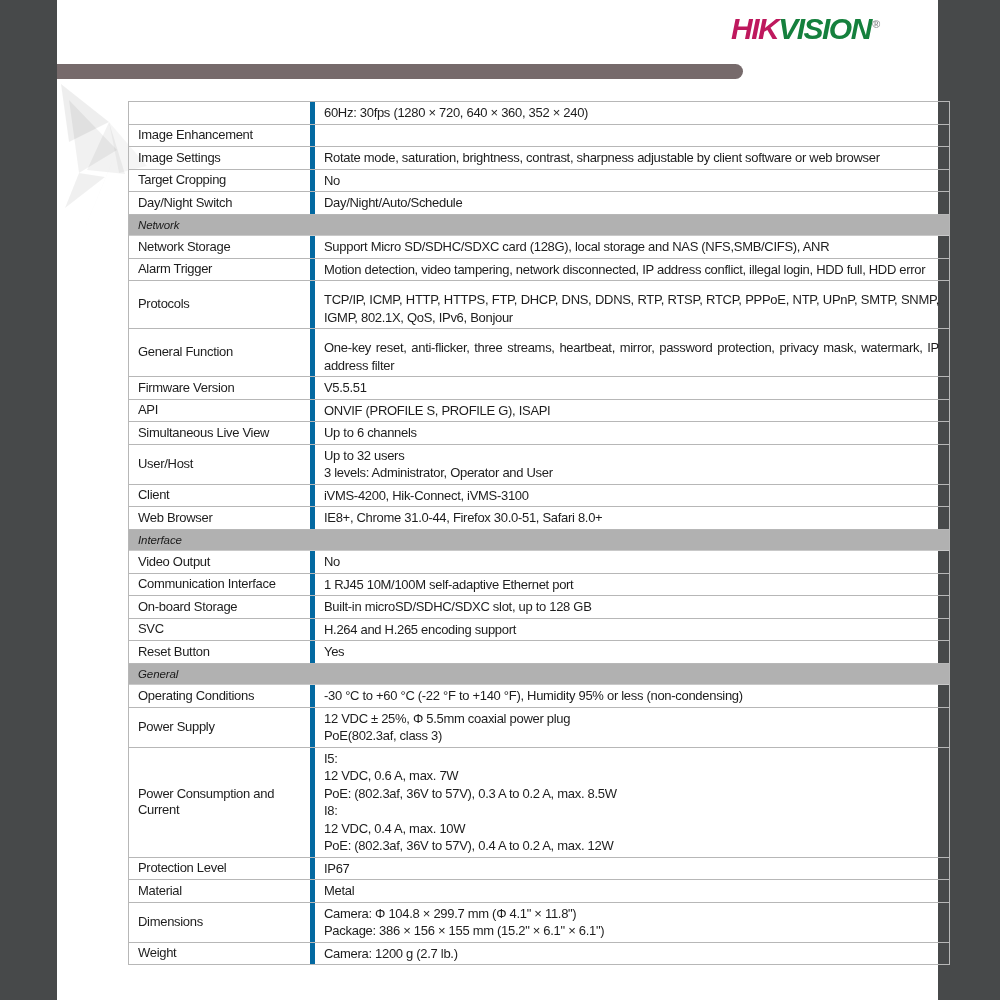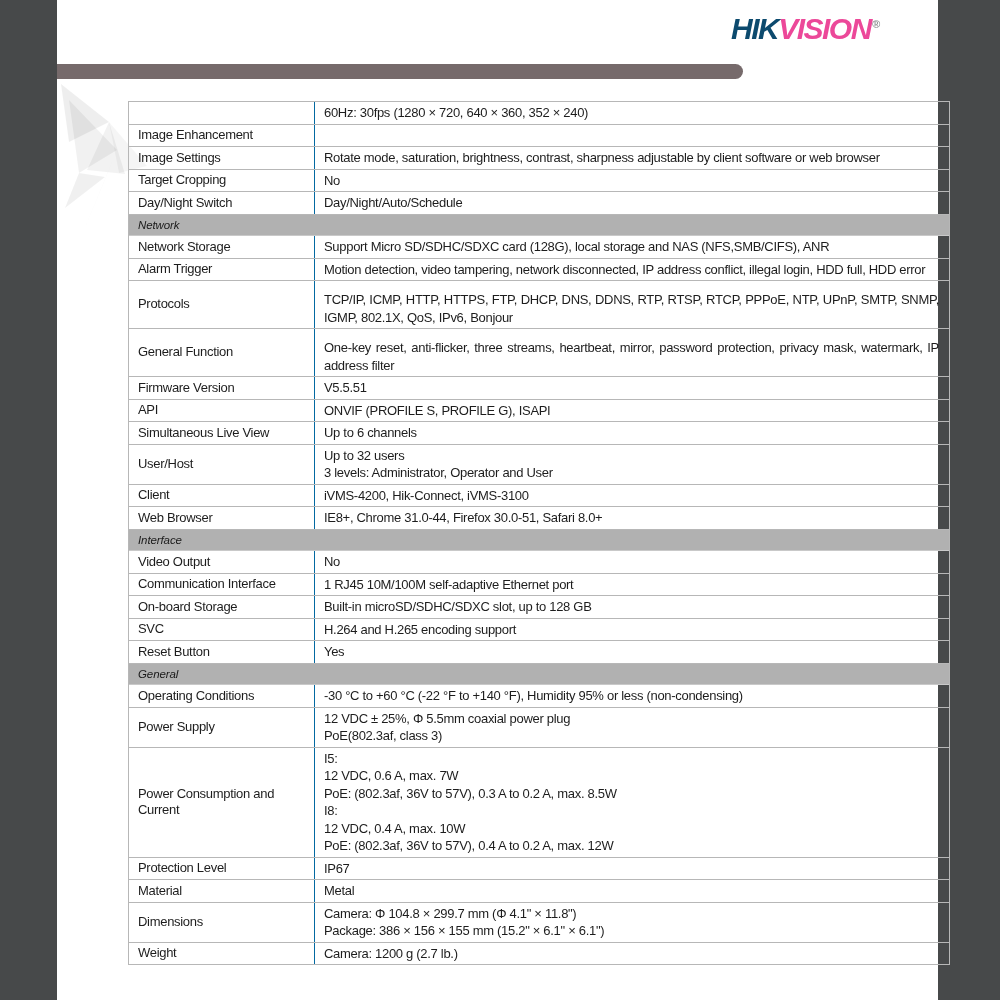--- a/index.html
+++ b/index.html
@@ -13,40 +13,40 @@
 
   .band { position:absolute; top:0; height:1000px; background:#47494a; }
   .band-left  { left:0;   width:57px; }
   .band-right { left:938px; width:62px; }
 
   .logo {
     position:absolute; left:731px; top:12px;
     font-style:italic; font-weight:bold; font-size:30px;
     letter-spacing:-1.5px; white-space:nowrap;
   }
-  .logo .hik { color:#0c4a6e; }
-  .logo .vision { color:#ec4899; }
+  .logo .hik { color:#be185d; }
+  .logo .vision { color:#15803d; }
   .logo .reg { color:#8e9092; font-size:11px; font-weight:bold;
     vertical-align:super; letter-spacing:0; margin-left:1px; }
 
   .topbar {
     position:absolute; left:57px; top:64px; width:686px; height:15px;
     background:#766a6b; border-radius:0 8px 8px 0;
   }
 
   .watermark { position:absolute; left:57px; top:80px; }
 
   .spec-table {
     position:absolute; left:128px; top:101px; width:822px;
     border:1px solid #b7b7b7; border-bottom:none;
     font-size:13px; color:#1d1d1d; letter-spacing:-0.3px;
   }
   .spec-row { display:flex; border-bottom:1px solid #b7b7b7; min-height:22.5px; }
   .label-cell {
-    width:186px; flex:0 0 186px; border-right:1px solid #0369a1;
+    width:186px; flex:0 0 186px; border-right:5px solid #0369a1;
     padding:2px 6px 2px 9px; display:flex; align-items:center; line-height:16.5px;
   }
   .value-cell {
     flex:1 1 auto; padding:2px 10px 2px 9px; display:flex;
     flex-direction:column; justify-content:center; line-height:17.5px;
   }
   .value-cell.justify .value-line { text-align:justify;margin-top:8px; }
   .value-line { width:100%; }
 
   .section-row {

